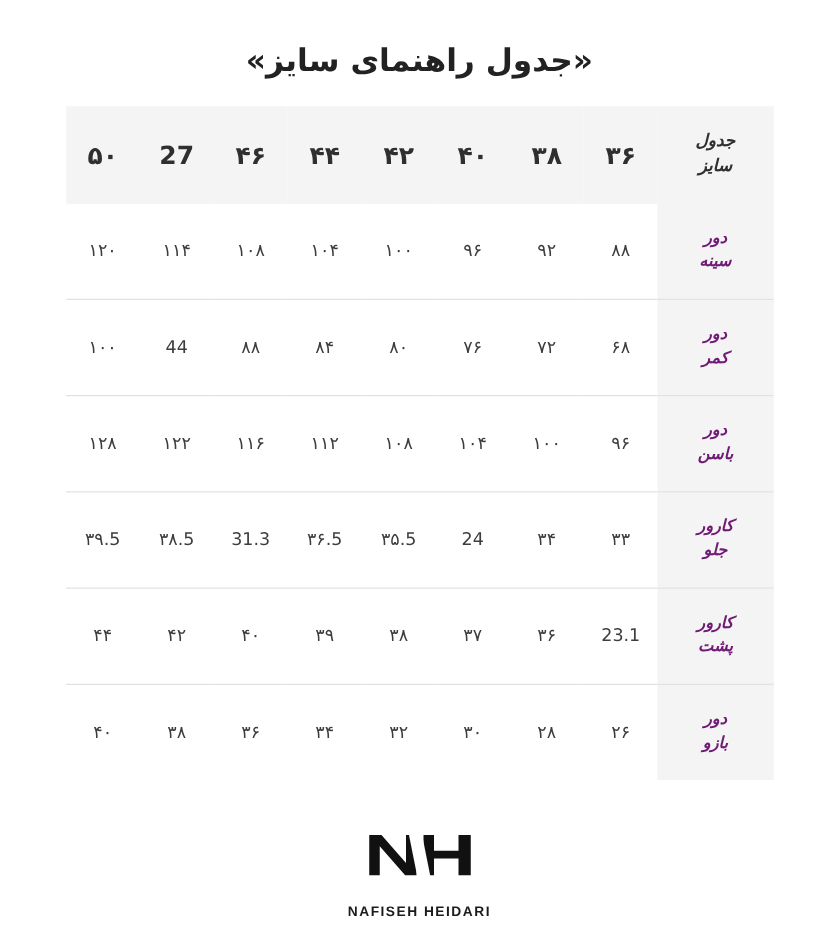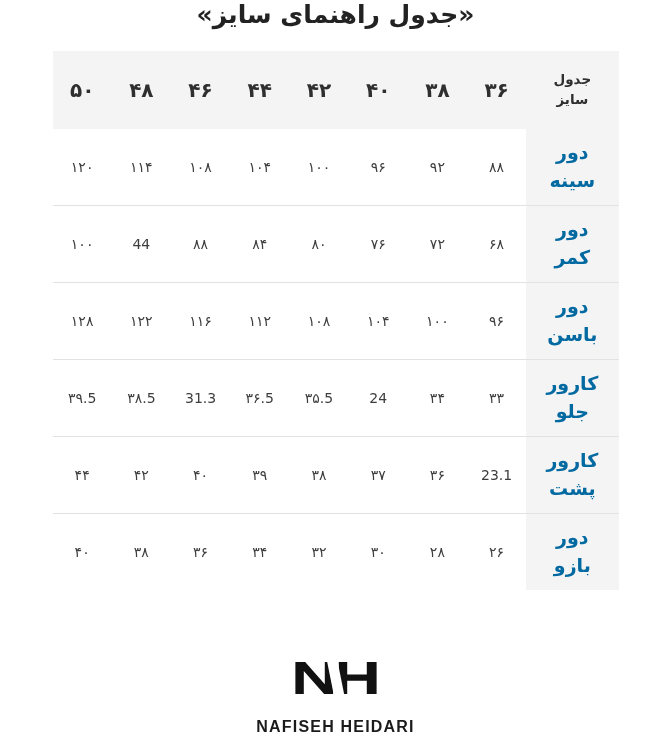--- a/index.html
+++ b/index.html
@@ -19,20 +19,21 @@
     width: 671px;
     height: 750px;
     box-sizing: border-box;
   }
   .title {
     text-align: center;
     font-size: 25px;
     font-weight: bold;
     color: #222222;
     letter-spacing: 0px;
+    padding-top: 34px;
     padding-bottom: 22px;
     direction: rtl;
   }
   table.size-table {
     width: 566px;
     margin: 0 auto;
     border-collapse: collapse;
     table-layout: fixed;
     direction: rtl;
   }
@@ -63,44 +64,45 @@
     font-size: 14px;
     color: #3d3d3d;
     border-top: 1px solid #e2e2e2;
     padding: 0;
   }
   .size-table tbody tr:first-child td {
     border-top: none;
   }
   .size-table tbody td.row-label {
     background: #f4f4f4;
-    font-size: 19px;
+    font-size: 13px;
     font-weight: bold;
     line-height: 1.45;
-    color: #0369a1;
+    color: #701a75;
   }
   .label-lines span {
     display: block;
+    font-style: italic;
   }
   .footer-logo {
     position: absolute;
     left: 0;
     right: 0;
     bottom: 14px;
     text-align: center;
     direction: ltr;
   }
   .logo-mark {
     display: inline-block;
     width: 84px;
     height: 38px;
   }
   .brand-name {
     margin-top: 17px;
-    font-size: 16px;
+    font-size: 11px;
     letter-spacing: 1.2px;
     color: #1b1b1b;
     font-weight: bold;
     font-family: "Liberation Sans", sans-serif;
   }
 </style>
 </head>
 <body>
 
 <div class="page">
@@ -126,21 +128,21 @@
             <span>جدول</span>
             <span>سایز</span>
           </span>
         </th>
         <th>۳۶</th>
         <th>۳۸</th>
         <th>۴۰</th>
         <th>۴۲</th>
         <th>۴۴</th>
         <th>۴۶</th>
-        <th>۴۸</th>
+        <th>27</th>
         <th>۵۰</th>
       </tr>
     </thead>
     <tbody>
 
       <tr>
         <td class="row-label">
           <span class="label-lines">
             <span>دور</span>
             <span>سینه</span>

